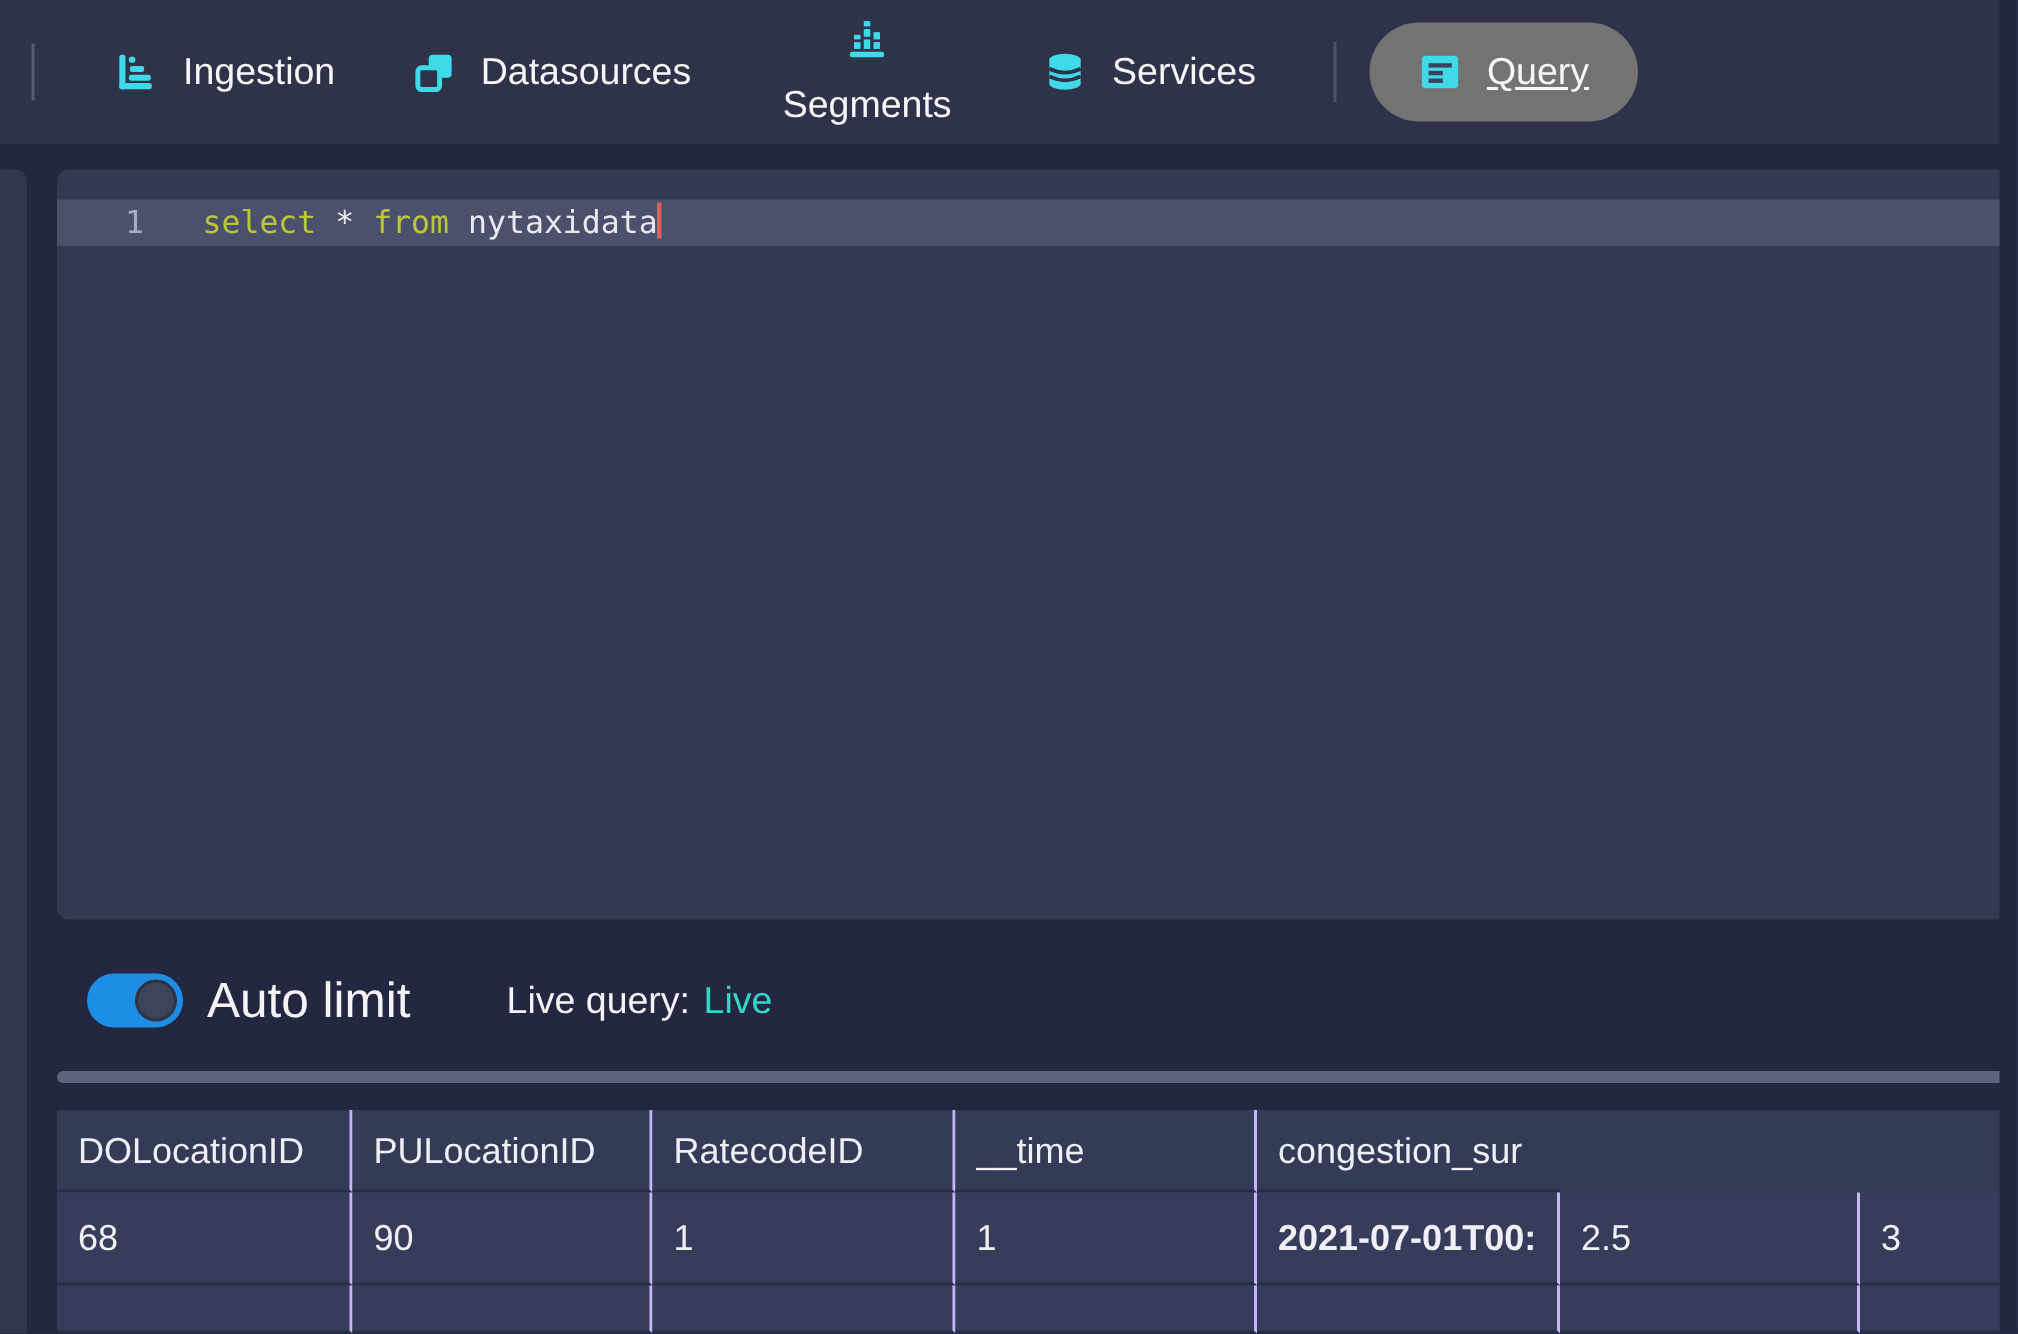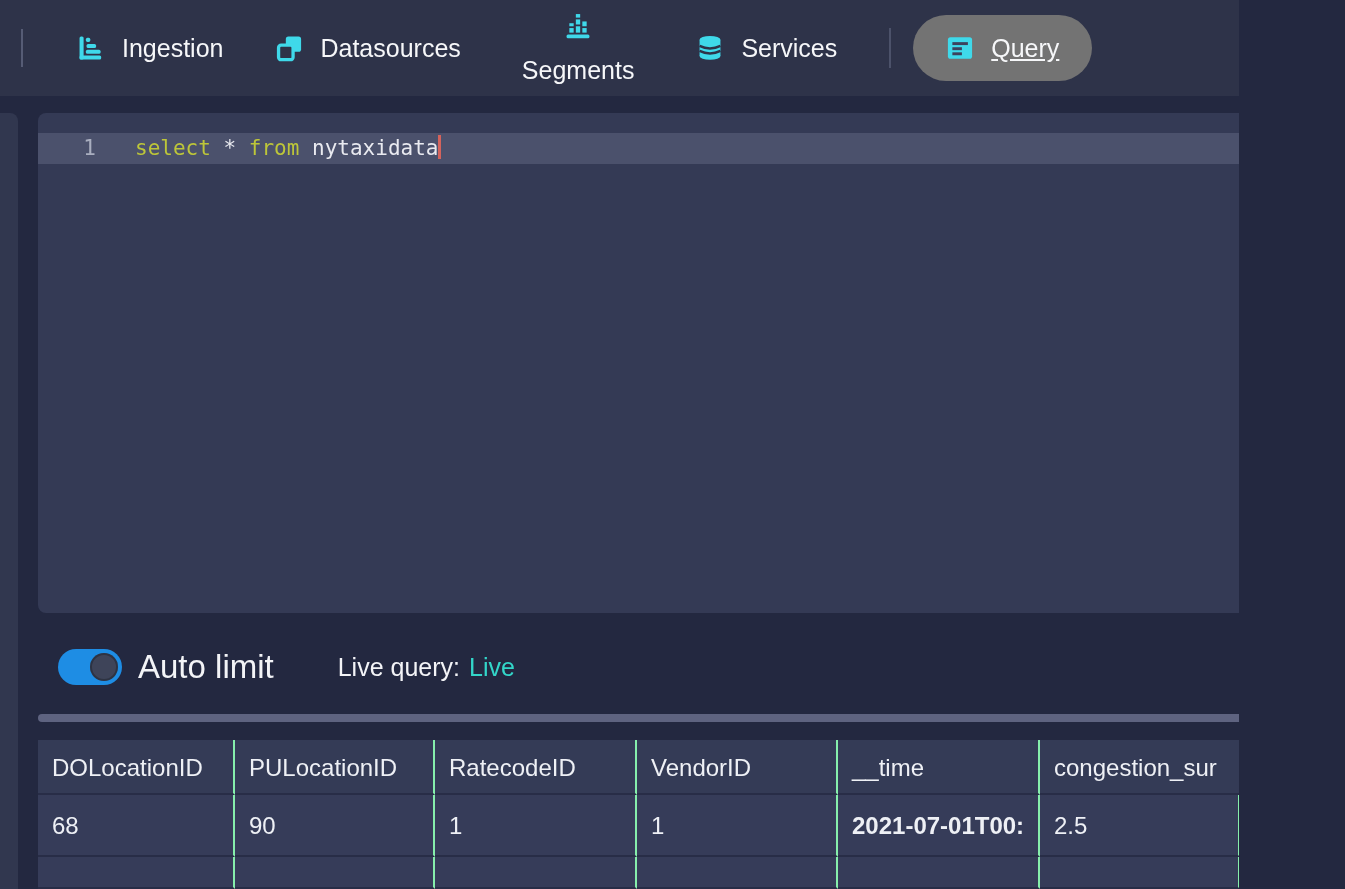--- a/index.html
+++ b/index.html
@@ -1,18 +1,18 @@
 <!DOCTYPE html>
 <html><head>
 <meta charset="utf-8">
 <style>
   * { margin:0; padding:0; box-sizing:border-box; }
   html,body { width:1345px; height:889px; background:#232840; overflow:hidden; }
   body { font-family:"Liberation Sans","DejaVu Sans",sans-serif; }
-  .screen { position:relative; width:1239px; height:889px; background:#232840; overflow:hidden; }
+  .screen { position:relative; width:1333px; height:889px; background:#232840; overflow:hidden; }
 
   
   .nav { position:absolute; top:0; left:0; width:1345px; height:96px;
          background:#2e3349; display:flex; align-items:center; }
   .nav-divider { width:2px; background:#565c75; }
   .nav-divider.d1 { height:38px; margin-left:21px; }
   .nav-divider.d2 { height:40px; margin-left:52px; background:#4c526a; }
   .nav-item { display:flex; align-items:center; gap:17px; cursor:pointer;
               color:#f6f7f9; font-size:25px; }
   .nav-item.i1 { margin-left:54px; }
@@ -68,21 +68,21 @@
                 border-radius:4px 0 0 4px; cursor:row-resize; }
 
   
   .results { margin-top:18px; width:1307px; background:#343b56;
              border-radius:8px 0 0 0; font-size:24px; color:#eef0f5; }
   .trow, .thead { display:grid;
     grid-template-columns:197px 200px 202px 201px 202px 200px 1fr; }
   .thead .cell { height:55px; line-height:55px; }
   .trow .cell { height:62px; line-height:62px; }
   .trow.r2 .cell { height:32px; }
-  .cell { padding-left:14px; border-right:2px solid #86efac;
+  .cell { padding-left:14px; border-right:2px solid #c4b5fd;
           border-bottom:2px solid #282d47; overflow:hidden;
           white-space:nowrap; cursor:pointer; }
   .cell:last-child { border-right:none; }
   .trow .cell { background:#363c59; }
   .thead .cell { background:#343b56; }
   .cell.time-val { font-weight:bold; }
 </style>
 </head>
 <body>
 
@@ -174,21 +174,20 @@
       <span class="live-query-val">Live</span>
     </div>
 
     <div class="resize-bar"></div>
 
     <div class="results">
       <div class="thead">
         <div class="cell">DOLocationID</div>
         <div class="cell">PULocationID</div>
         <div class="cell">RatecodeID</div>
-        <div class="cell">VendorID</div>
         <div class="cell">__time</div>
         <div class="cell">congestion_sur</div>
       </div>
       <div class="trow r1">
         <div class="cell">68</div>
         <div class="cell">90</div>
         <div class="cell">1</div>
         <div class="cell">1</div>
         <div class="cell time-val">2021-07-01T00:</div>
         <div class="cell">2.5</div>

